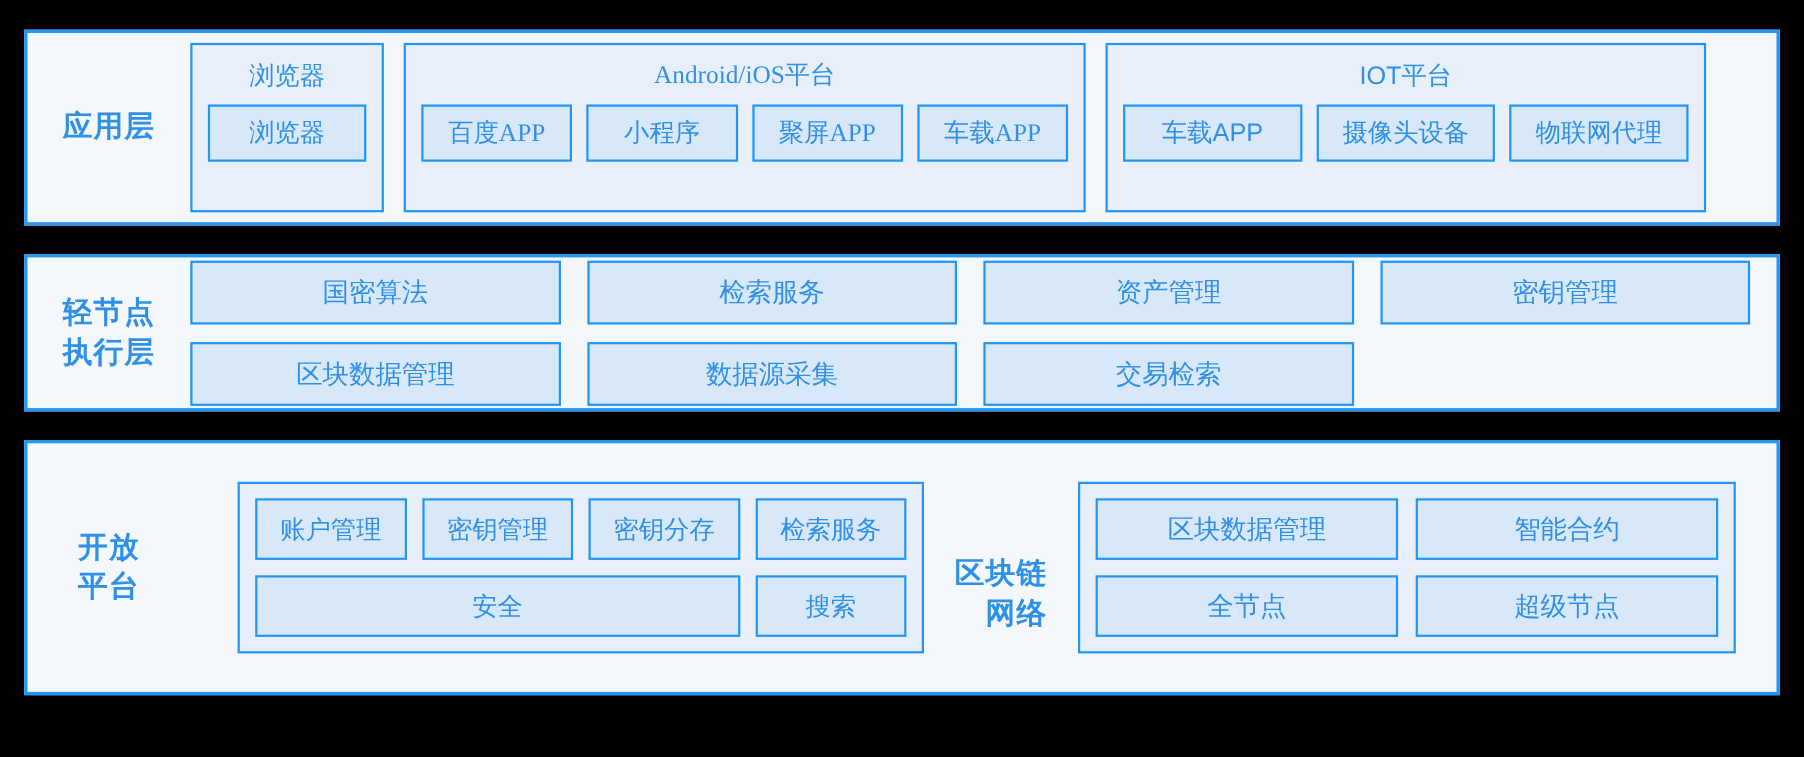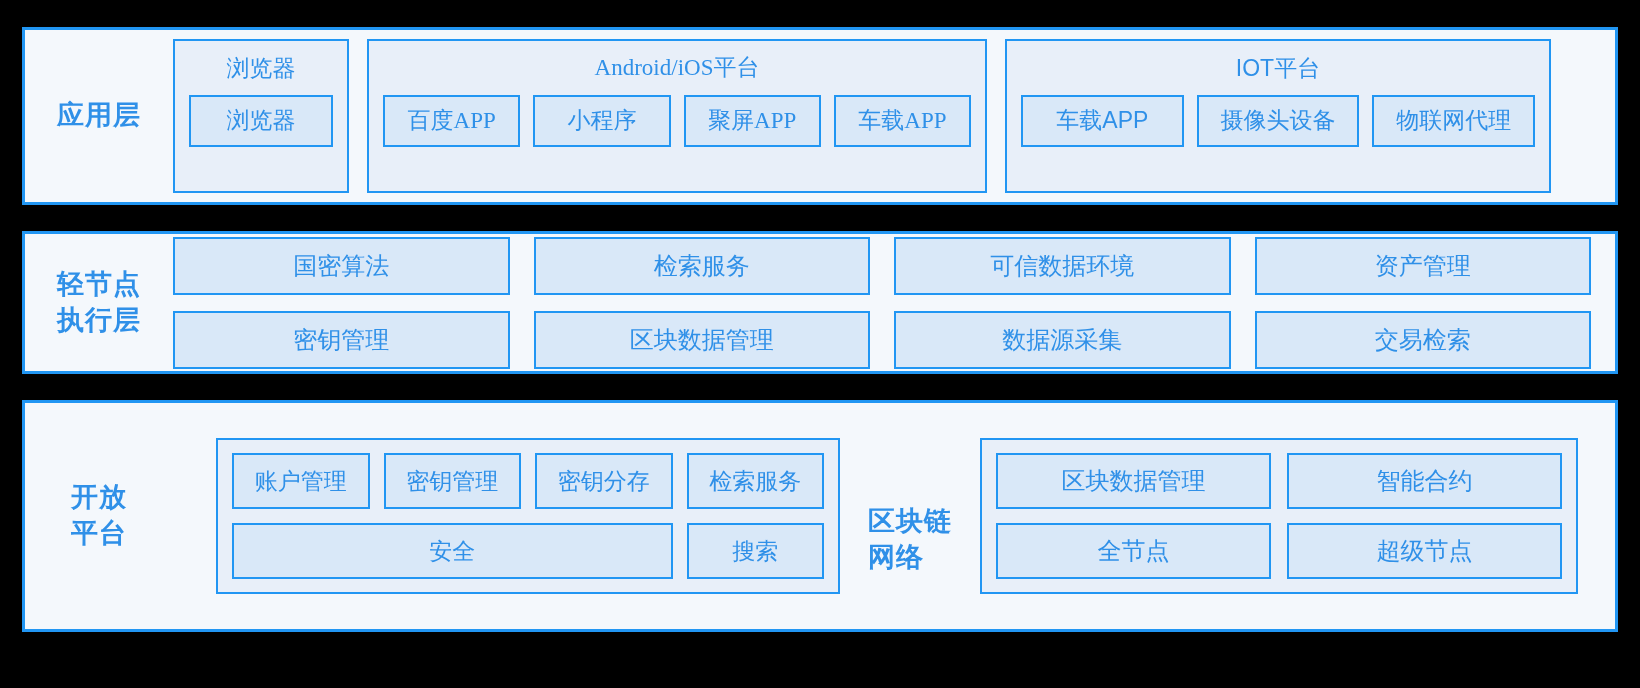--- a/index.html
+++ b/index.html
@@ -158,21 +158,21 @@
     display: flex;
     flex-direction: column;
     align-items: center;
     justify-content: center;
     color: #2f90e8;
     font-weight: bold;
     font-size: 27px;
     line-height: 1.32;
     letter-spacing: 1px;
     white-space: pre-line;
-    text-align: left;
+    text-align: right;
     margin-top: 48px;
   }
 
   .grp-chain {
     flex: 0 0 598px;
     padding: 13px 14px 13px 14px;
   }
   .chain-grid {
     display: grid;
     width: 100%;
@@ -221,21 +221,20 @@
     </div>
   </div>
 
   <div class="layer layer-light">
     <div class="layer-title">轻节点
 执行层</div>
     <div class="layer-body">
       <div class="light-grid">
         <div class="cell">国密算法</div>
         <div class="cell">检索服务</div>
-        <div class="cell">可信数据环境</div>
         <div class="cell">资产管理</div>
         <div class="cell">密钥管理</div>
         <div class="cell">区块数据管理</div>
         <div class="cell">数据源采集</div>
         <div class="cell">交易检索</div>
       </div>
     </div>
   </div>
 
   <div class="layer layer-platform">

